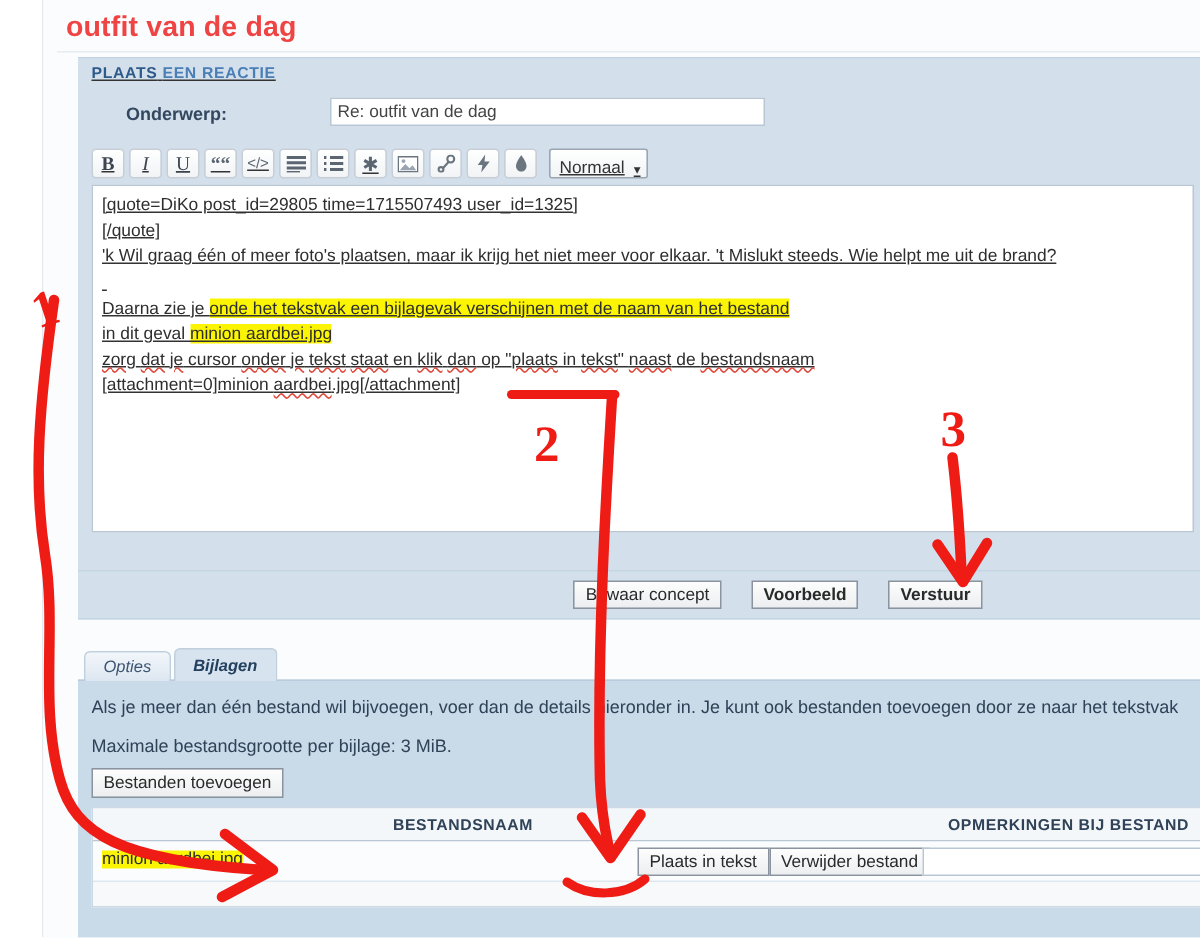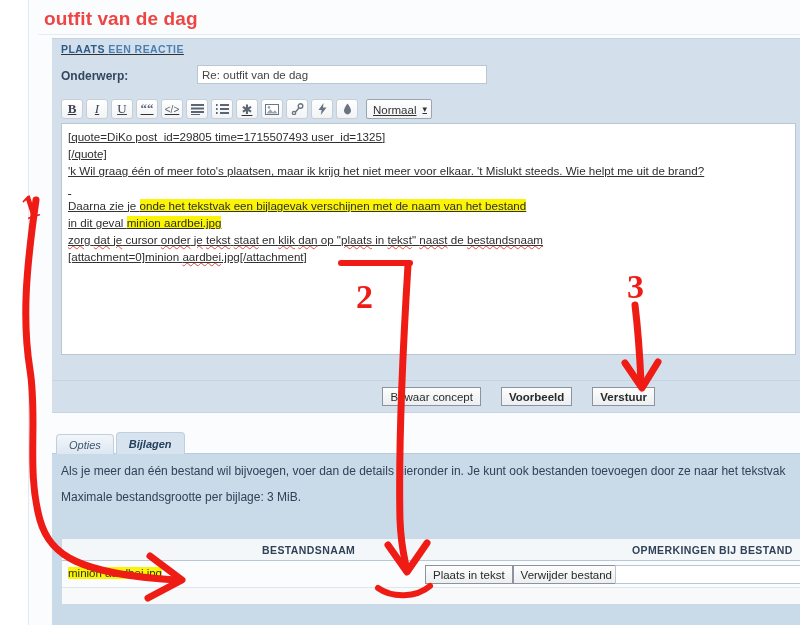--- a/index.html
+++ b/index.html
@@ -51,21 +51,21 @@
     font-size: 10.5px; font-weight: bold;
     color: #2e5a8a; letter-spacing: .45px;
     background: #d3e0ec;
   }
   .panel-head .hw2 { color: #4a7fb5; }
   .panel-inner {
     background: #d3e0ec;
     padding: 5px 0 8px 0;
   }
 
-  .field-row { position: relative; height: 30px; padding-left: 12px; }
+  .field-row { position: relative; height: 30px; padding-left: 12px; margin-left: 23px; }
   .field-label {
     position: absolute; left: 9px; top: 6px;
     font-size: 12px; font-weight: bold; color: #33475f;
   }
   .subject-input {
     position: absolute; left: 145px; top: 2px;
     width: 290px; height: 19px;
     background: #ffffff;
     border: 1px solid #b9c6d4;
     font-family: "Liberation Sans", sans-serif;
@@ -96,22 +96,22 @@
   .tbtn.b { font-weight: bold; font-family: "Liberation Serif", serif; color:#3b4450; font-size:13px;}
   .tbtn.i { font-style: italic; font-family: "Liberation Serif", serif; color:#3b4450; font-size:13px;}
   .tbtn.u { text-decoration: underline; font-family: "Liberation Serif", serif; color:#3b4450; font-size:13px;}
   .tbtn svg { display: block; }
   .tsel {
     margin-left: 5px;
     height: 20px; min-width: 66px;
     background: linear-gradient(#ffffff,#f1f3f5);
     border: 1px solid #9aa5b1;
     border-radius: 2px;
-    display: flex; align-items: flex-start; justify-content: space-between;
-    padding: 4px 4px 0 6px;
+    display: flex; align-items: flex-end; justify-content: space-between;
+    padding: 17px 4px 0 6px;
     font-size: 11.5px; color: #333;
     cursor: pointer;
   }
   .tsel .caret { margin-left: 6px; font-size: 9px; color:#333; }
 
   .textarea {
     position: relative;
     height: 232px;
     background: #ffffff;
     border: 1px solid #b9c6d4;
@@ -374,20 +374,21 @@
   </div>
 
   <div class="tabstrip">
     <div class="tab">Opties</div>
     <div class="tab active">Bijlagen</div>
   </div>
 
   <div class="attach-panel">
     <div class="attach-text">Als je meer dan één bestand wil bijvoegen, voer dan de details hieronder in. Je kunt ook bestanden toevoegen door ze naar het tekstvak</div>
     <div class="attach-text2">Maximale bestandsgrootte per bijlage: 3 MiB.</div>
+    <div class="addfiles-btn">Bestanden toevoegen</div>
 
     <div class="ftable">
       <div class="ft-head">
         <div class="ft-h1">BESTANDSNAAM</div>
         <div class="ft-h2">OPMERKINGEN BIJ BESTAND</div>
       </div>
       <div class="ft-row">
         <div class="ft-name">
           <mark class="hl">minion aardbei.jpg</mark>
         </div>

